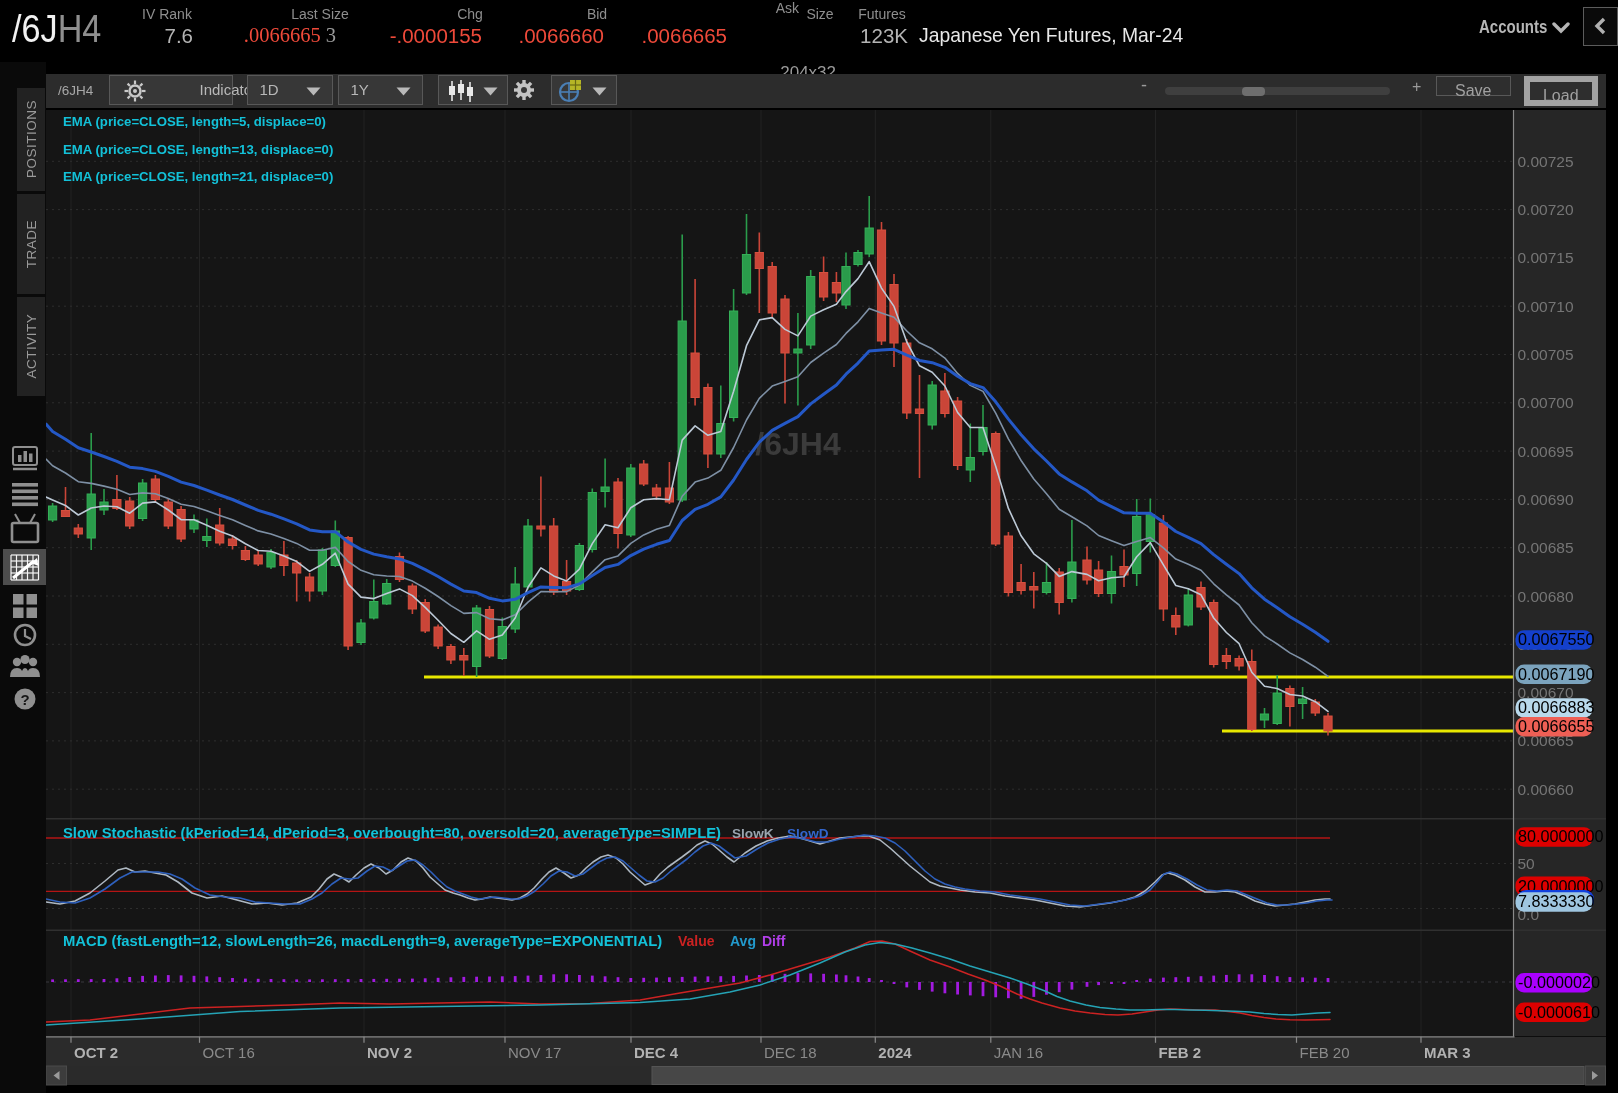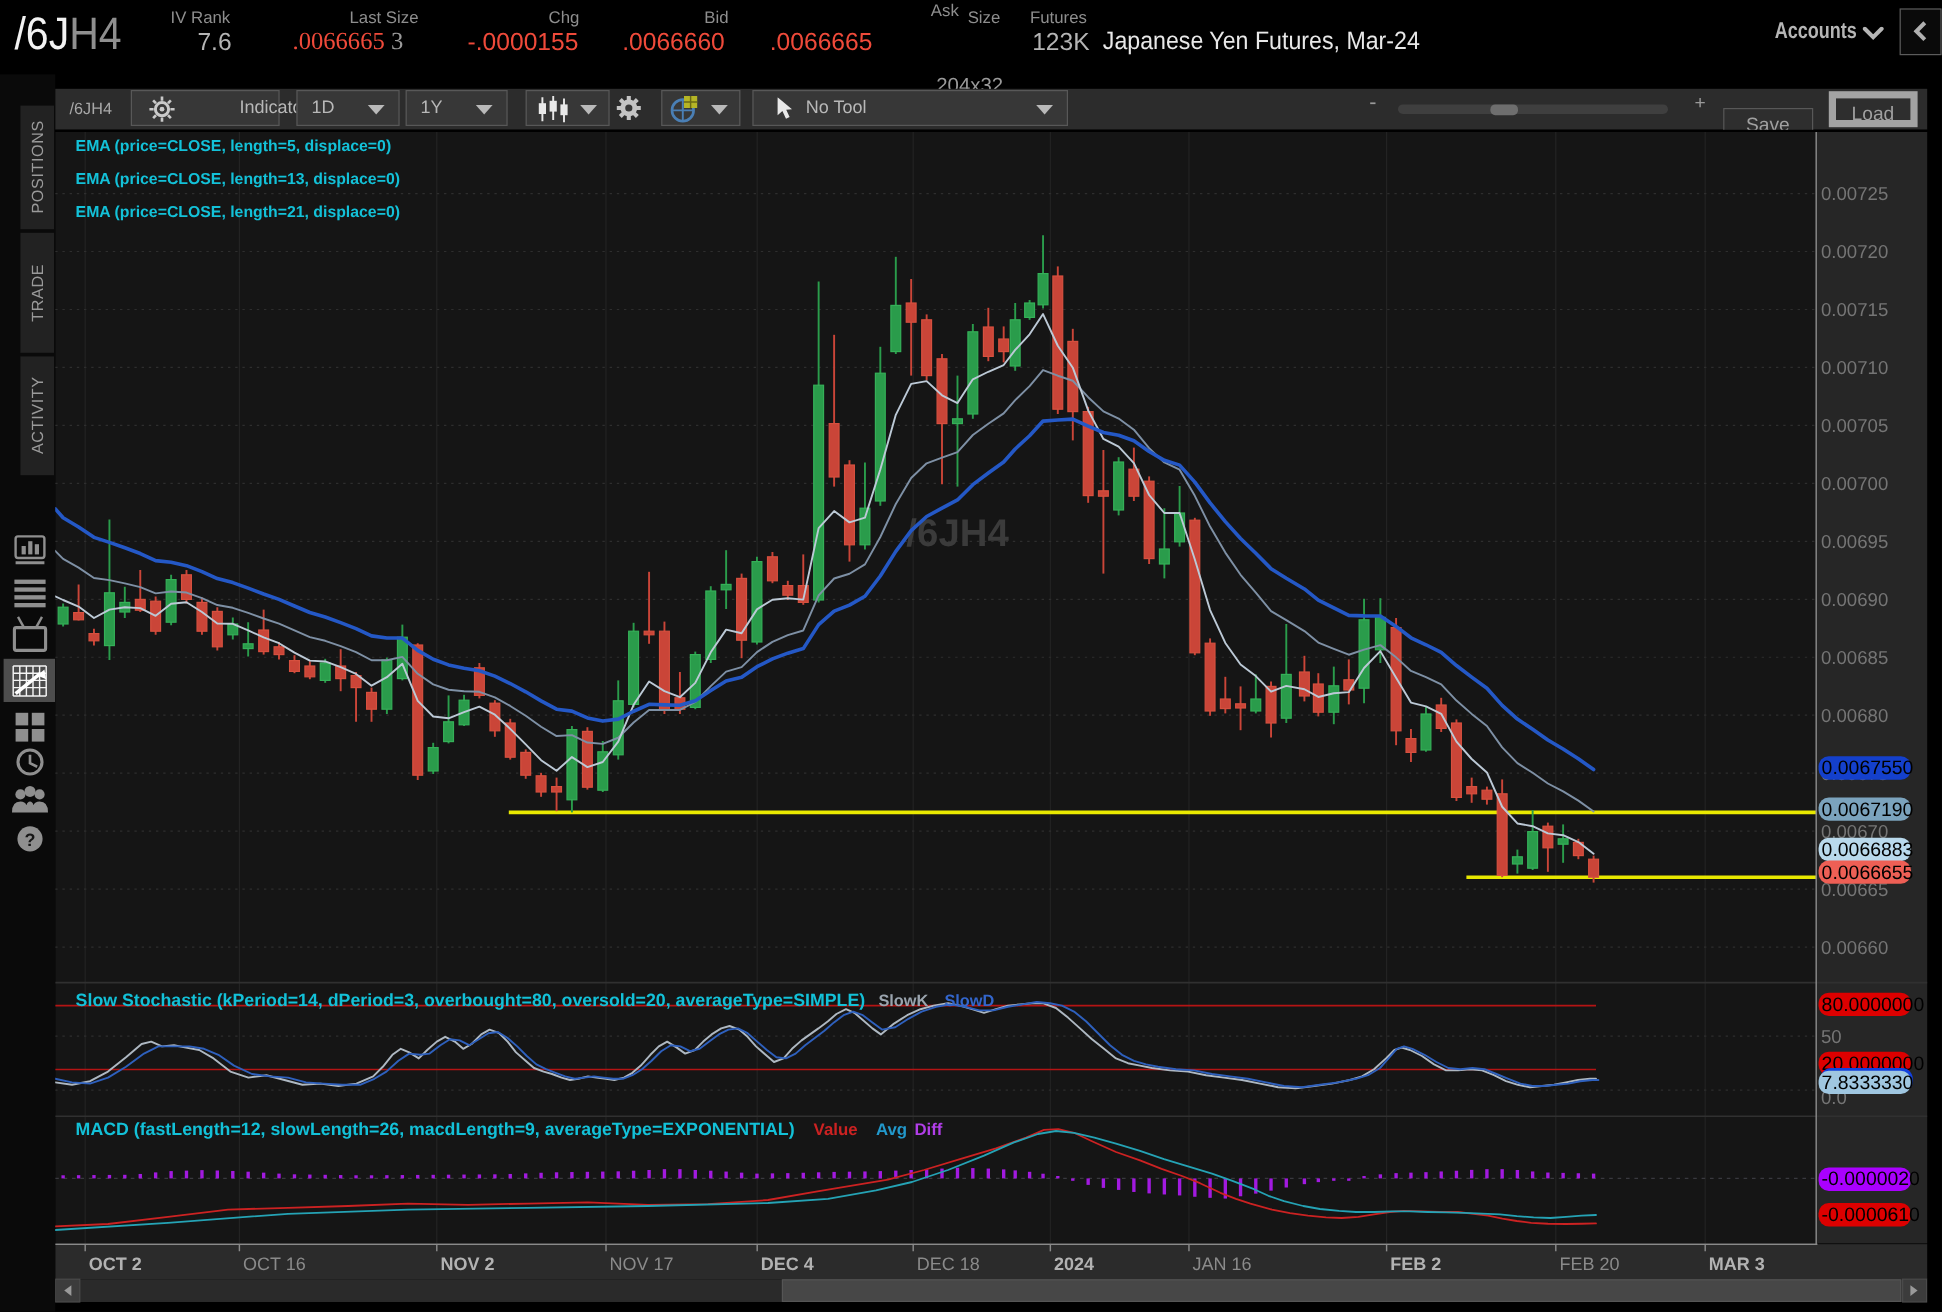--- a/index.html
+++ b/index.html
@@ -102,34 +102,25 @@
 <line x1="11" y1="4" x2="11" y2="22" stroke="#4a7fb5" stroke-width="1.6"></line>
 <line x1="2" y1="13" x2="20" y2="13" stroke="#4a7fb5" stroke-width="1.6"></line>
 <rect x="12" y="1" width="11" height="10" fill="#b5b526"></rect>
 <line x1="12" y1="6" x2="23" y2="6" stroke="#6a6a14" stroke-width="1.2"></line>
 <line x1="17.5" y1="1" x2="17.5" y2="11" stroke="#6a6a14" stroke-width="1.2"></line>
       </svg>
       <svg style="position:absolute;left:40px;top:11px" width="15" height="9" viewBox="0 0 15 9">
         <path d="M0.5 0.5 L14.5 0.5 L7.5 8.5 Z" fill="#b9b9b9"></path>
       </svg>
     </div>
-  <div style="position:absolute;left:580.5px;top:1px;width:263px;height:29.5px;background:#373737;border:1px solid #585858;box-sizing:border-box;">
-      <svg style="position:absolute;left:18px;top:5px" width="16" height="20" viewBox="0 0 16 20">
-<path d="M2 0 L2 15 L6 11.5 L9 18 L12 16.6 L9.2 10.4 L14 10 Z" fill="#e8e8e8"></path>
-      </svg>
-      <div style="position:absolute;left:44px;top:5px;font-size:15px;color:#b8b8b8;">No Tool</div>
-      <svg style="position:absolute;left:235px;top:11px" width="15" height="9" viewBox="0 0 15 9">
-        <path d="M0.5 0.5 L14.5 0.5 L7.5 8.5 Z" fill="#b9b9b9"></path>
-      </svg>
-    </div>
   <div style="position:absolute;left:1095px;top:1px;font-size:18px;color:#9a9a9a;">-</div>
   <div style="position:absolute;left:1119px;top:13px;width:225px;height:8px;border-radius:4px;background:#3f3f3f;"></div>
   <div style="position:absolute;left:1196px;top:12.5px;width:23px;height:9px;border-radius:4px;background:#6e6e6e;"></div>
   <div style="position:absolute;left:1366px;top:4px;font-size:16px;color:#9a9a9a;">+</div>
-  <div style="position:absolute;left:1389.5px;top:16px;width:75.5px;height:20px;background:#2e2e2e;border:1px solid #585858;box-sizing:border-box;">
+  <div style="position:absolute;left:1389.5px;top:2px;width:75.5px;height:20px;background:#2e2e2e;border:1px solid #585858;box-sizing:border-box;">
       <div style="position:absolute;left:0;top:5px;width:100%;text-align:center;font-size:16px;color:#a0a0a0;">Save</div>
     </div>
   <div style="position:absolute;left:1478px;top:2px;width:73.5px;height:30px;background:#2e2e2e;border:6px solid #a3a3a3;box-sizing:border-box;">
       <div style="position:absolute;left:0;top:5px;width:100%;text-align:center;font-size:16px;color:#a0a0a0;">Load</div>
     </div>
 </div>
 
 <div style="position:absolute;left:0;top:62px;width:46px;height:1031px;background:#0a0a0a;">
   <div style="position:absolute;left:17px;top:25.5px;width:28px;height:103px;background:#222;">
       <div style="position:absolute;left:50%;top:50%;transform:translate(-50%,-50%) rotate(-90deg);font-size:13.5px;color:#9a9a9a;white-space:nowrap;letter-spacing:0.5px;">POSITIONS</div>

